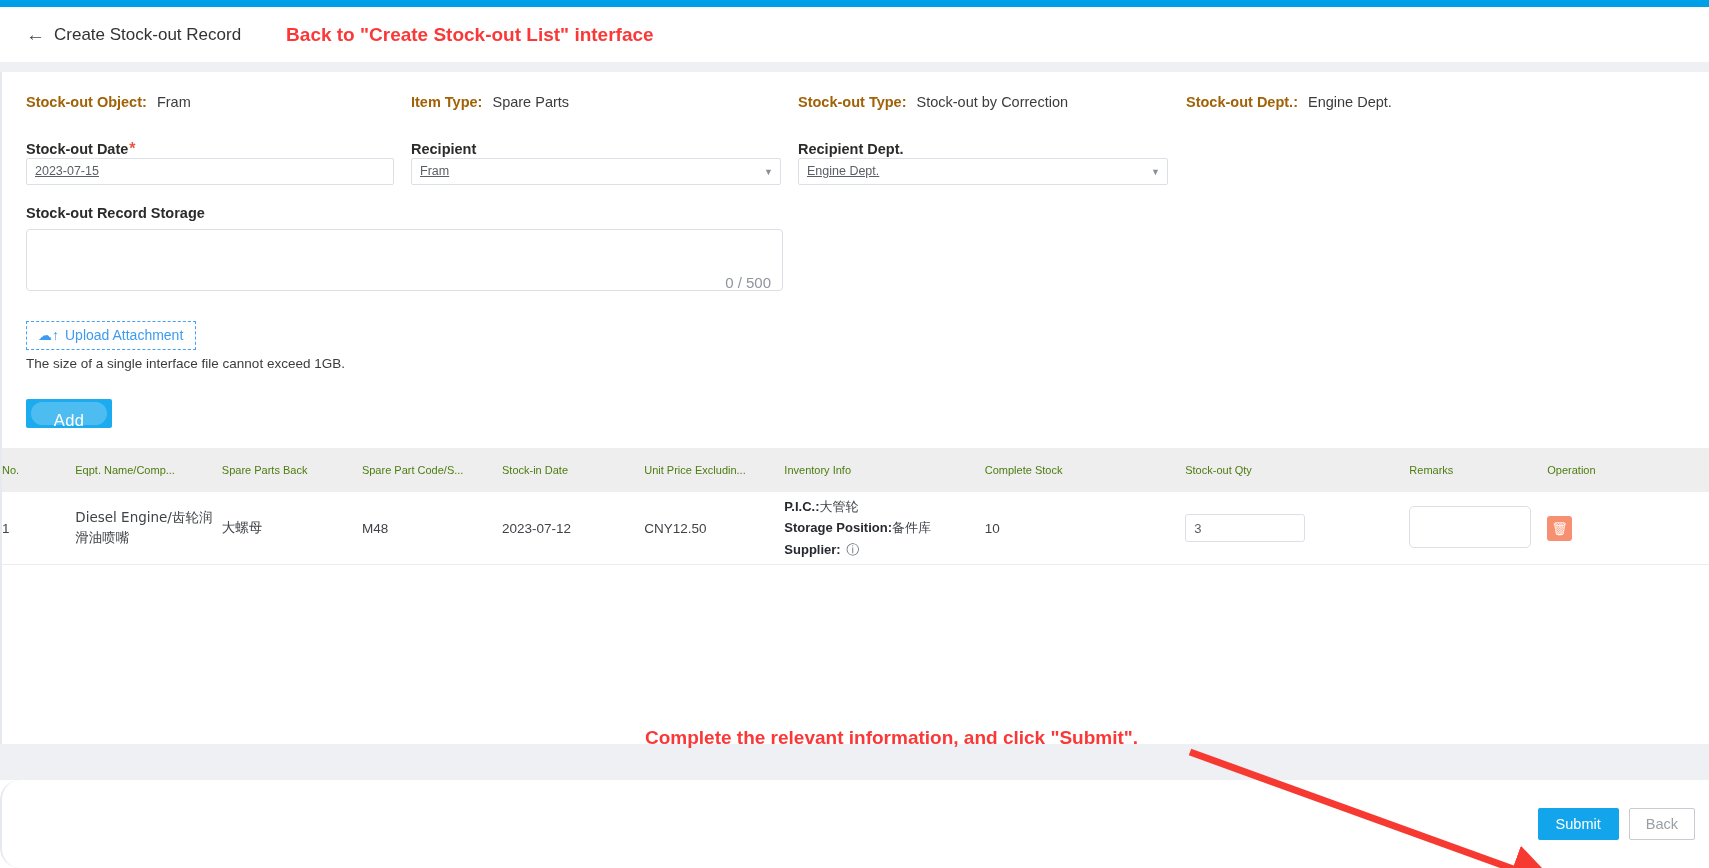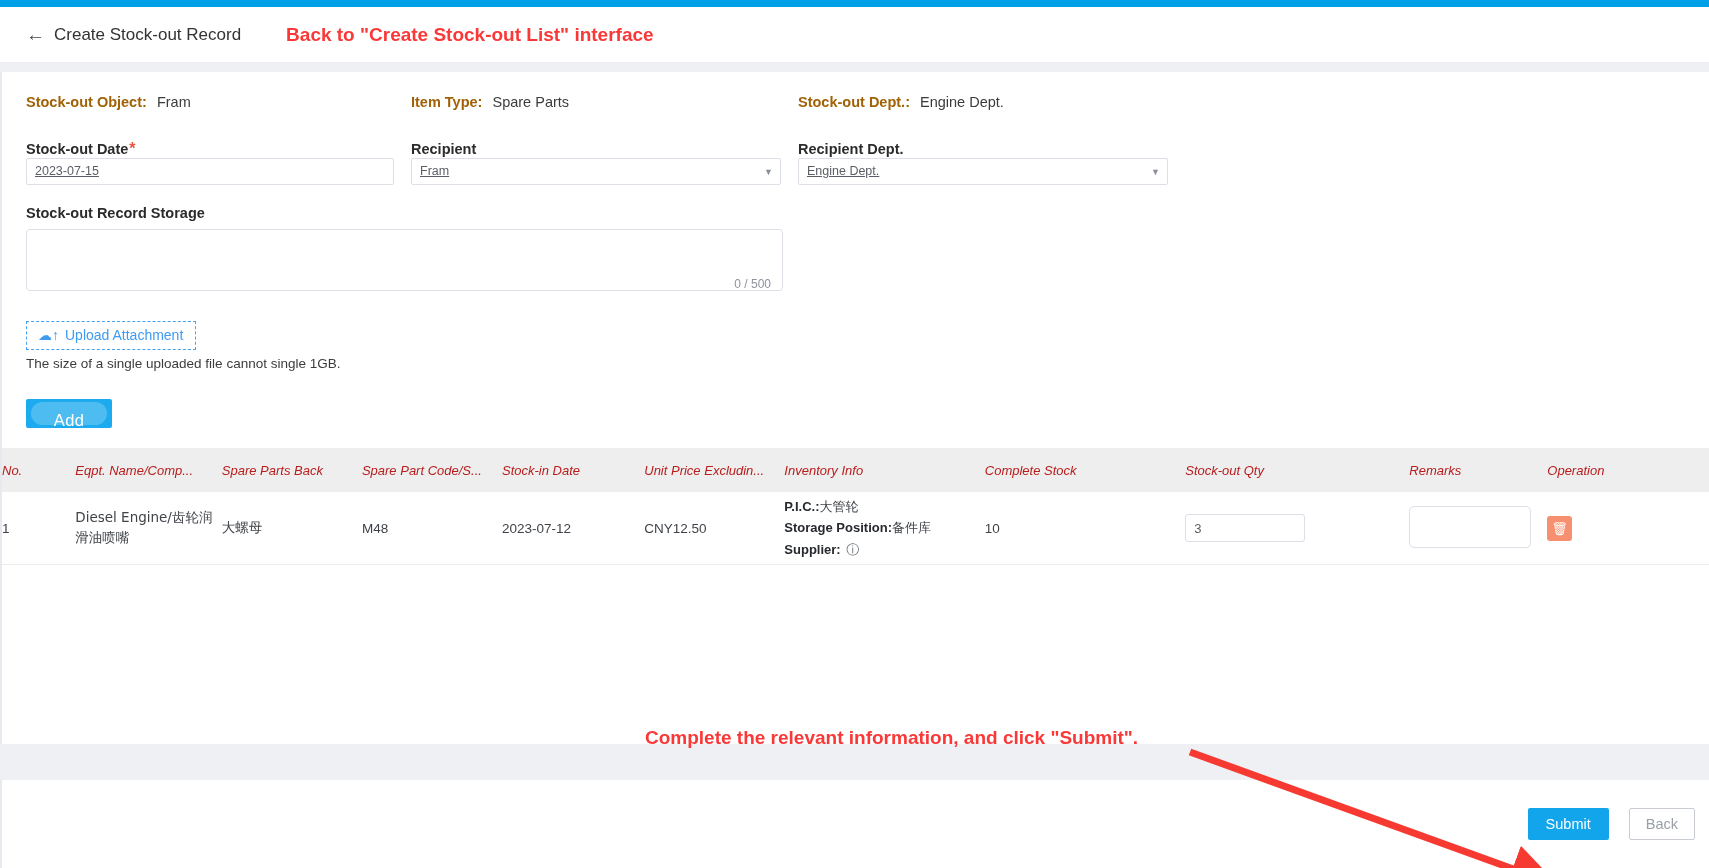--- a/index.html
+++ b/index.html
@@ -179,21 +179,21 @@
     font-size: 13px;
     font-family: "Liberation Sans", sans-serif;
     color: #5a5e66;
     outline: none;
     background: #fff;
   }
   .char-count {
     position: absolute;
     right: 12px;
     bottom: 4px;
-    font-size: 12px;
+    font-size: 15px;
     color: #8f949c;
   }
 
   
   .upload-block { margin-top: 26px; }
   .upload-btn {
     display: inline-flex;
     align-items: center;
     gap: 6px;
     border: 1px dashed #46a0f5;
@@ -249,28 +249,27 @@
   
   .tbl {
     margin-top: 18px;
     width: 1707px;
     border-collapse: collapse;
     table-layout: fixed;
   }
   .tbl thead th {
     background: #eeeeee;
     height: 44px;
-    font-size: 13px;
+    font-size: 11px;
     font-weight: normal;
-    color: #b91c1c;
+    color: #4d7c0f;
     text-align: left;
     padding: 0 0 0 0;
     border: none;
     vertical-align: middle;
-    font-style: italic;
   }
   .tbl tbody td {
     border-bottom: 1px solid #ececec;
     font-size: 13.5px;
     color: #3f4348;
     vertical-align: middle;
     height: 72px;
     padding: 0;
   }
   .cell { padding-right: 10px; }
@@ -368,21 +367,22 @@
   }
   .footer-bar {
     height: 88px;
     background: #ffffff;
     border-left: 2px solid #e6e9ee;
     box-sizing: border-box;
     display: flex;
     align-items: center;
     justify-content: flex-end;
     padding-right: 14px;
-    gap: 20px;
+    gap: 10px;
+    border-radius: 20px;
   }
   .btn-submit {
     background: #12a5ec;
     color: #ffffff;
     border: none;
     border-radius: 2px;
     font-size: 14.5px;
     padding: 0 18px;
     height: 32px;
     cursor: pointer;
@@ -421,20 +421,24 @@
 
     <div class="readonly-row">
       <div class="col-1 kv">
         <span class="k">Stock-out Object:</span>
         <span class="v">Fram</span>
       </div>
       <div class="col-2 kv">
         <span class="k">Item Type:</span>
         <span class="v">Spare Parts</span>
       </div>
+      <div class="col-3 kv">
+        <span class="k">Stock-out Type:</span>
+        <span class="v">Stock-out by Correction</span>
+      </div>
       <div class="col-4 kv">
         <span class="k">Stock-out Dept.:</span>
         <span class="v">Engine Dept.</span>
       </div>
     </div>
 
     <div class="label-row">
       <div class="col-1">
         <span class="f-label">Stock-out Date</span><span class="req">*</span>
       </div>
@@ -472,21 +476,21 @@
         <textarea class="remarks-area" placeholder="" style=""></textarea>
         <span class="char-count">0 / 500</span>
       </div>
     </div>
 
     <div class="upload-block">
       <button class="upload-btn">
         <span class="cloud-up-icon">☁↑</span>
         <span>Upload Attachment</span>
       </button>
-      <div class="upload-hint">The size of a single uploaded file cannot single 1GB.</div>
+      <div class="upload-hint">The size of a single interface file cannot exceed 1GB.</div>
     </div>
 
     <div class="add-btn-wrap">
       <button class="add-btn">
         <span class="pill"></span>
         <span class="add-label">Add</span>
       </button>
     </div>
 
   </div>

